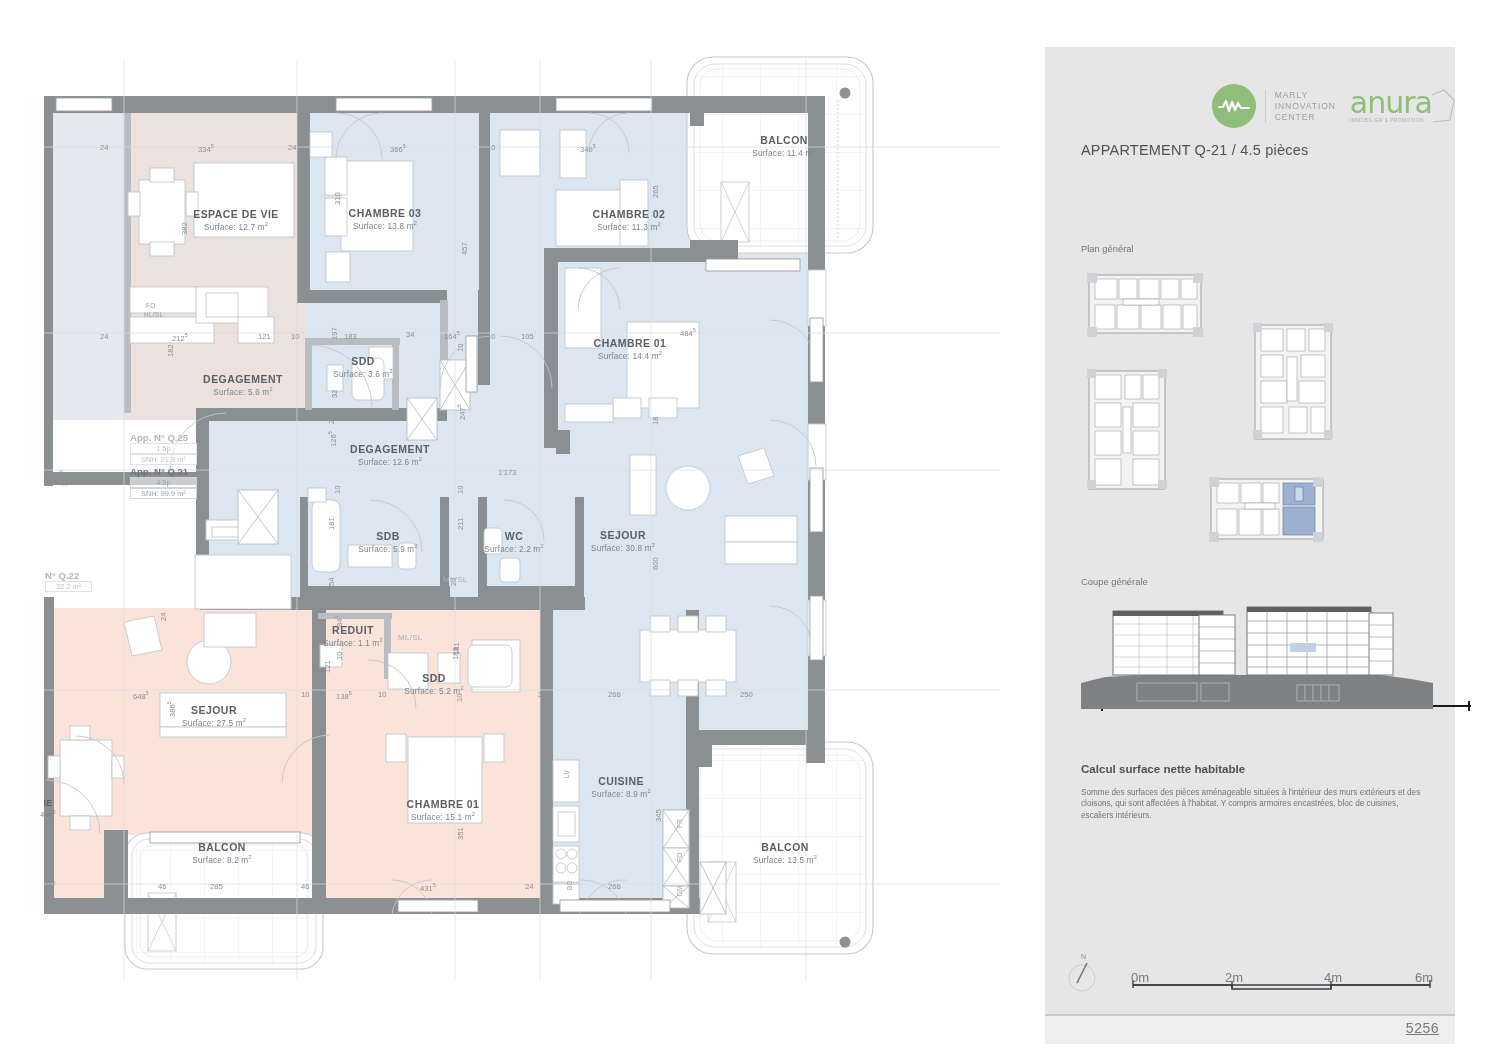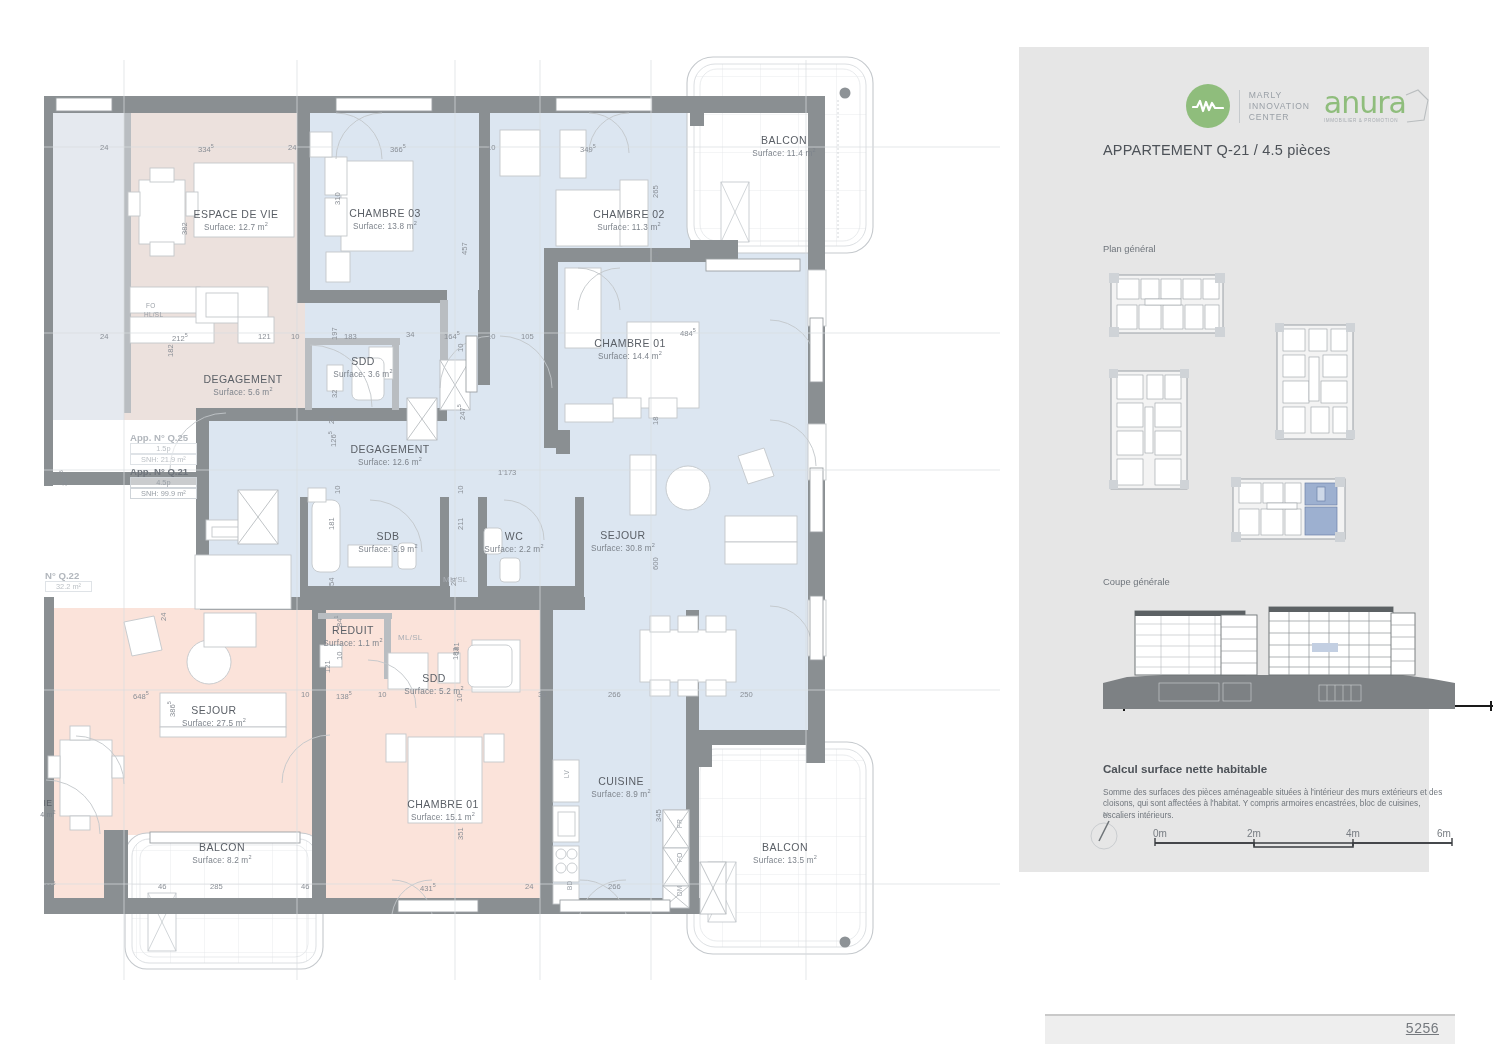--- a/index.html
+++ b/index.html
@@ -10,21 +10,21 @@
     overflow: hidden;
   }
   #root { position: relative; width: 1500px; height: 1061px; background: #fff; }
 
   
   #plan-area { position: absolute; left: 0; top: 0; width: 1045px; height: 1061px; background: #fff; overflow: hidden; }
   #plan-svg { position: absolute; left: 0; top: 0; }
 
   .room-label { position: absolute; text-align: center; pointer-events: none; white-space: nowrap; }
   .room-label .rl-name {
-    display: block; font-weight: normal; color: #5a5f66;
+    display: block; font-weight: bold; color: #5a5f66;
     font-size: 10.5px; letter-spacing: .45px;
   }
   .room-label .rl-area {
     display: block; color: #7d838b; font-size: 8.2px; margin-top: 1px; letter-spacing: .2px;
   }
   .room-label.small .rl-name { font-size: 8.6px; }
   .room-label.small .rl-area { font-size: 7px; }
 
   .dim { position: absolute; font-size: 7.6px; color: #8a8f96; white-space: nowrap; }
   .dim.v { transform-origin: 0 0; transform: rotate(-90deg); }
@@ -39,21 +39,21 @@
   .app-tag { position: absolute; white-space: nowrap; }
   .app-tag .at-title { font-size: 9.6px; font-weight: bold; color: #6e747c; display: block; }
   .app-tag .at-row {
     font-size: 7.4px; color: #9aa0a7; display: block;
     border: .7px solid #cfd4d9; padding: 0px 10px; text-align: center; background: rgba(255,255,255,.55);
   }
   .app-tag.faded .at-title { color: #b2b7bd; }
   .app-tag.faded .at-row { color: #bcc1c6; border-color: #dfe3e7; }
 
   
-  #sidebar { position: absolute; left: 1019px; top: 47px; width: 410px; height: 825px; background: #e6e6e6; padding-left: 48px; }
+  #sidebar { position: absolute; left: 1045px; top: 47px; width: 410px; height: 967px; background: #e6e6e6; }
   #sidebar-inner { position: relative; width: 100%; height: 100%; }
 
   .logos { position: absolute; right: 23px; top: 37px; display: flex; align-items: center; gap: 14px; }
   .logo-marly { display: flex; align-items: center; gap: 9px; }
   .logo-circle { width: 44px; height: 44px; border-radius: 50%; background: #8fbd7c; display: flex; align-items: center; justify-content: center; }
   .logo-marly-txt { font-size: 8.6px; line-height: 11px; color: #9aa0a7; letter-spacing: .9px; border-left: 1px solid #c6cacd; padding-left: 9px; }
   .logo-anura { display: flex; flex-direction: column; align-items: flex-start; }
   .anura-word { font-size: 30px; color: #8fbd7c; letter-spacing: -1px; line-height: 28px; font-family: "DejaVu Sans", sans-serif; }
   .anura-sub { font-size: 4.6px; color: #a8adb2; letter-spacing: .6px; margin-top: 1px; }
 
@@ -70,21 +70,21 @@
   .kp { position: absolute; }
   .section-line { position: absolute; left: 20px; top: 441px; width: 370px; height: 11px; }
 
   .coupe-wrap { position: absolute; left: 36px; top: 550px; width: 352px; height: 120px; }
 
   .calc-title { position: absolute; left: 36px; top: 715px; font-size: 11.6px; font-weight: bold; color: #4d5258; }
   .calc-body { position: absolute; left: 36px; top: 740px; width: 345px; font-size: 8.2px; line-height: 11.3px; color: #70767d; }
 
   .compass { position: absolute; left: 18px; bottom: 18px; width: 40px; height: 46px; }
   .scalebar { position: absolute; left: 84px; bottom: 22px; width: 305px; height: 22px; }
-  .sb-tick { position: absolute; font-size: 10px; color: #777c82; top: 0; }
+  .sb-tick { position: absolute; font-size: 13px; color: #777c82; top: 0; }
 
   #sidebar-footer { position: absolute; left: 1045px; top: 1014px; width: 410px; height: 30px; background: #eeeeee; border-top: 2.5px solid #c9c9c9; }
   #plan-number { position: absolute; right: 16px; top: 4px; font-size: 14px; color: #75797e; letter-spacing: .5px; text-decoration: underline; }
 </style>
 </head>
 <body>
 
 <div id="root">
 
   <div id="plan-area">

